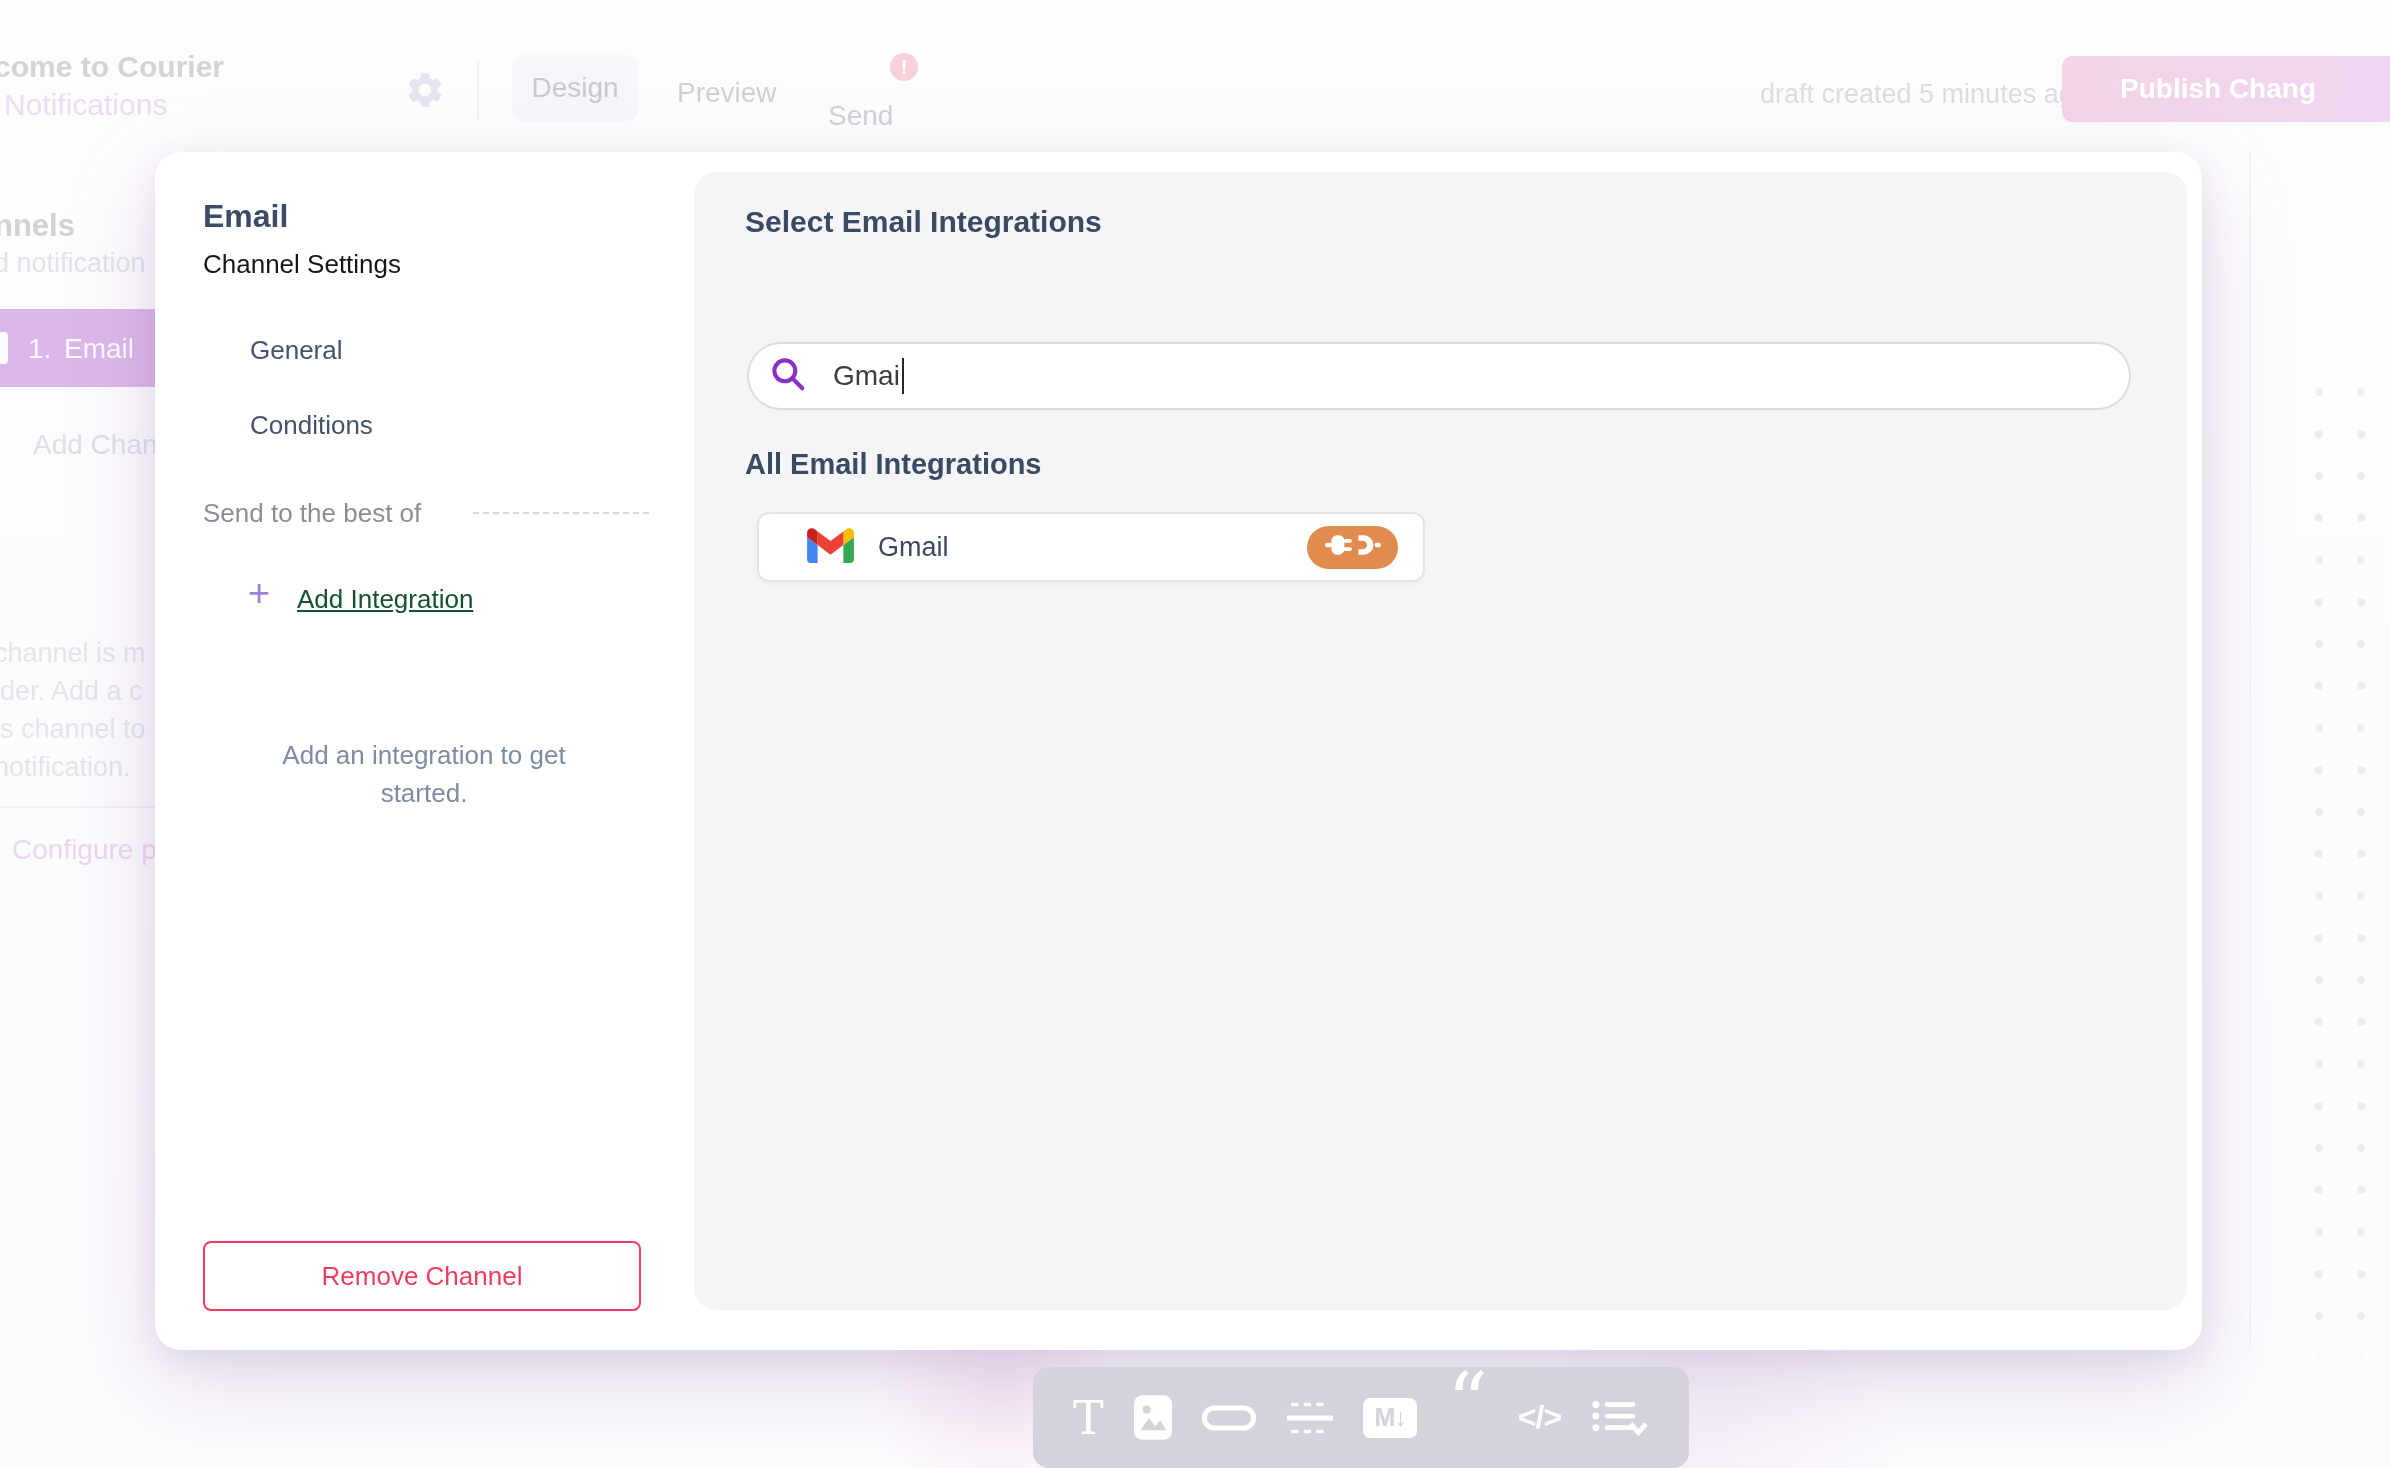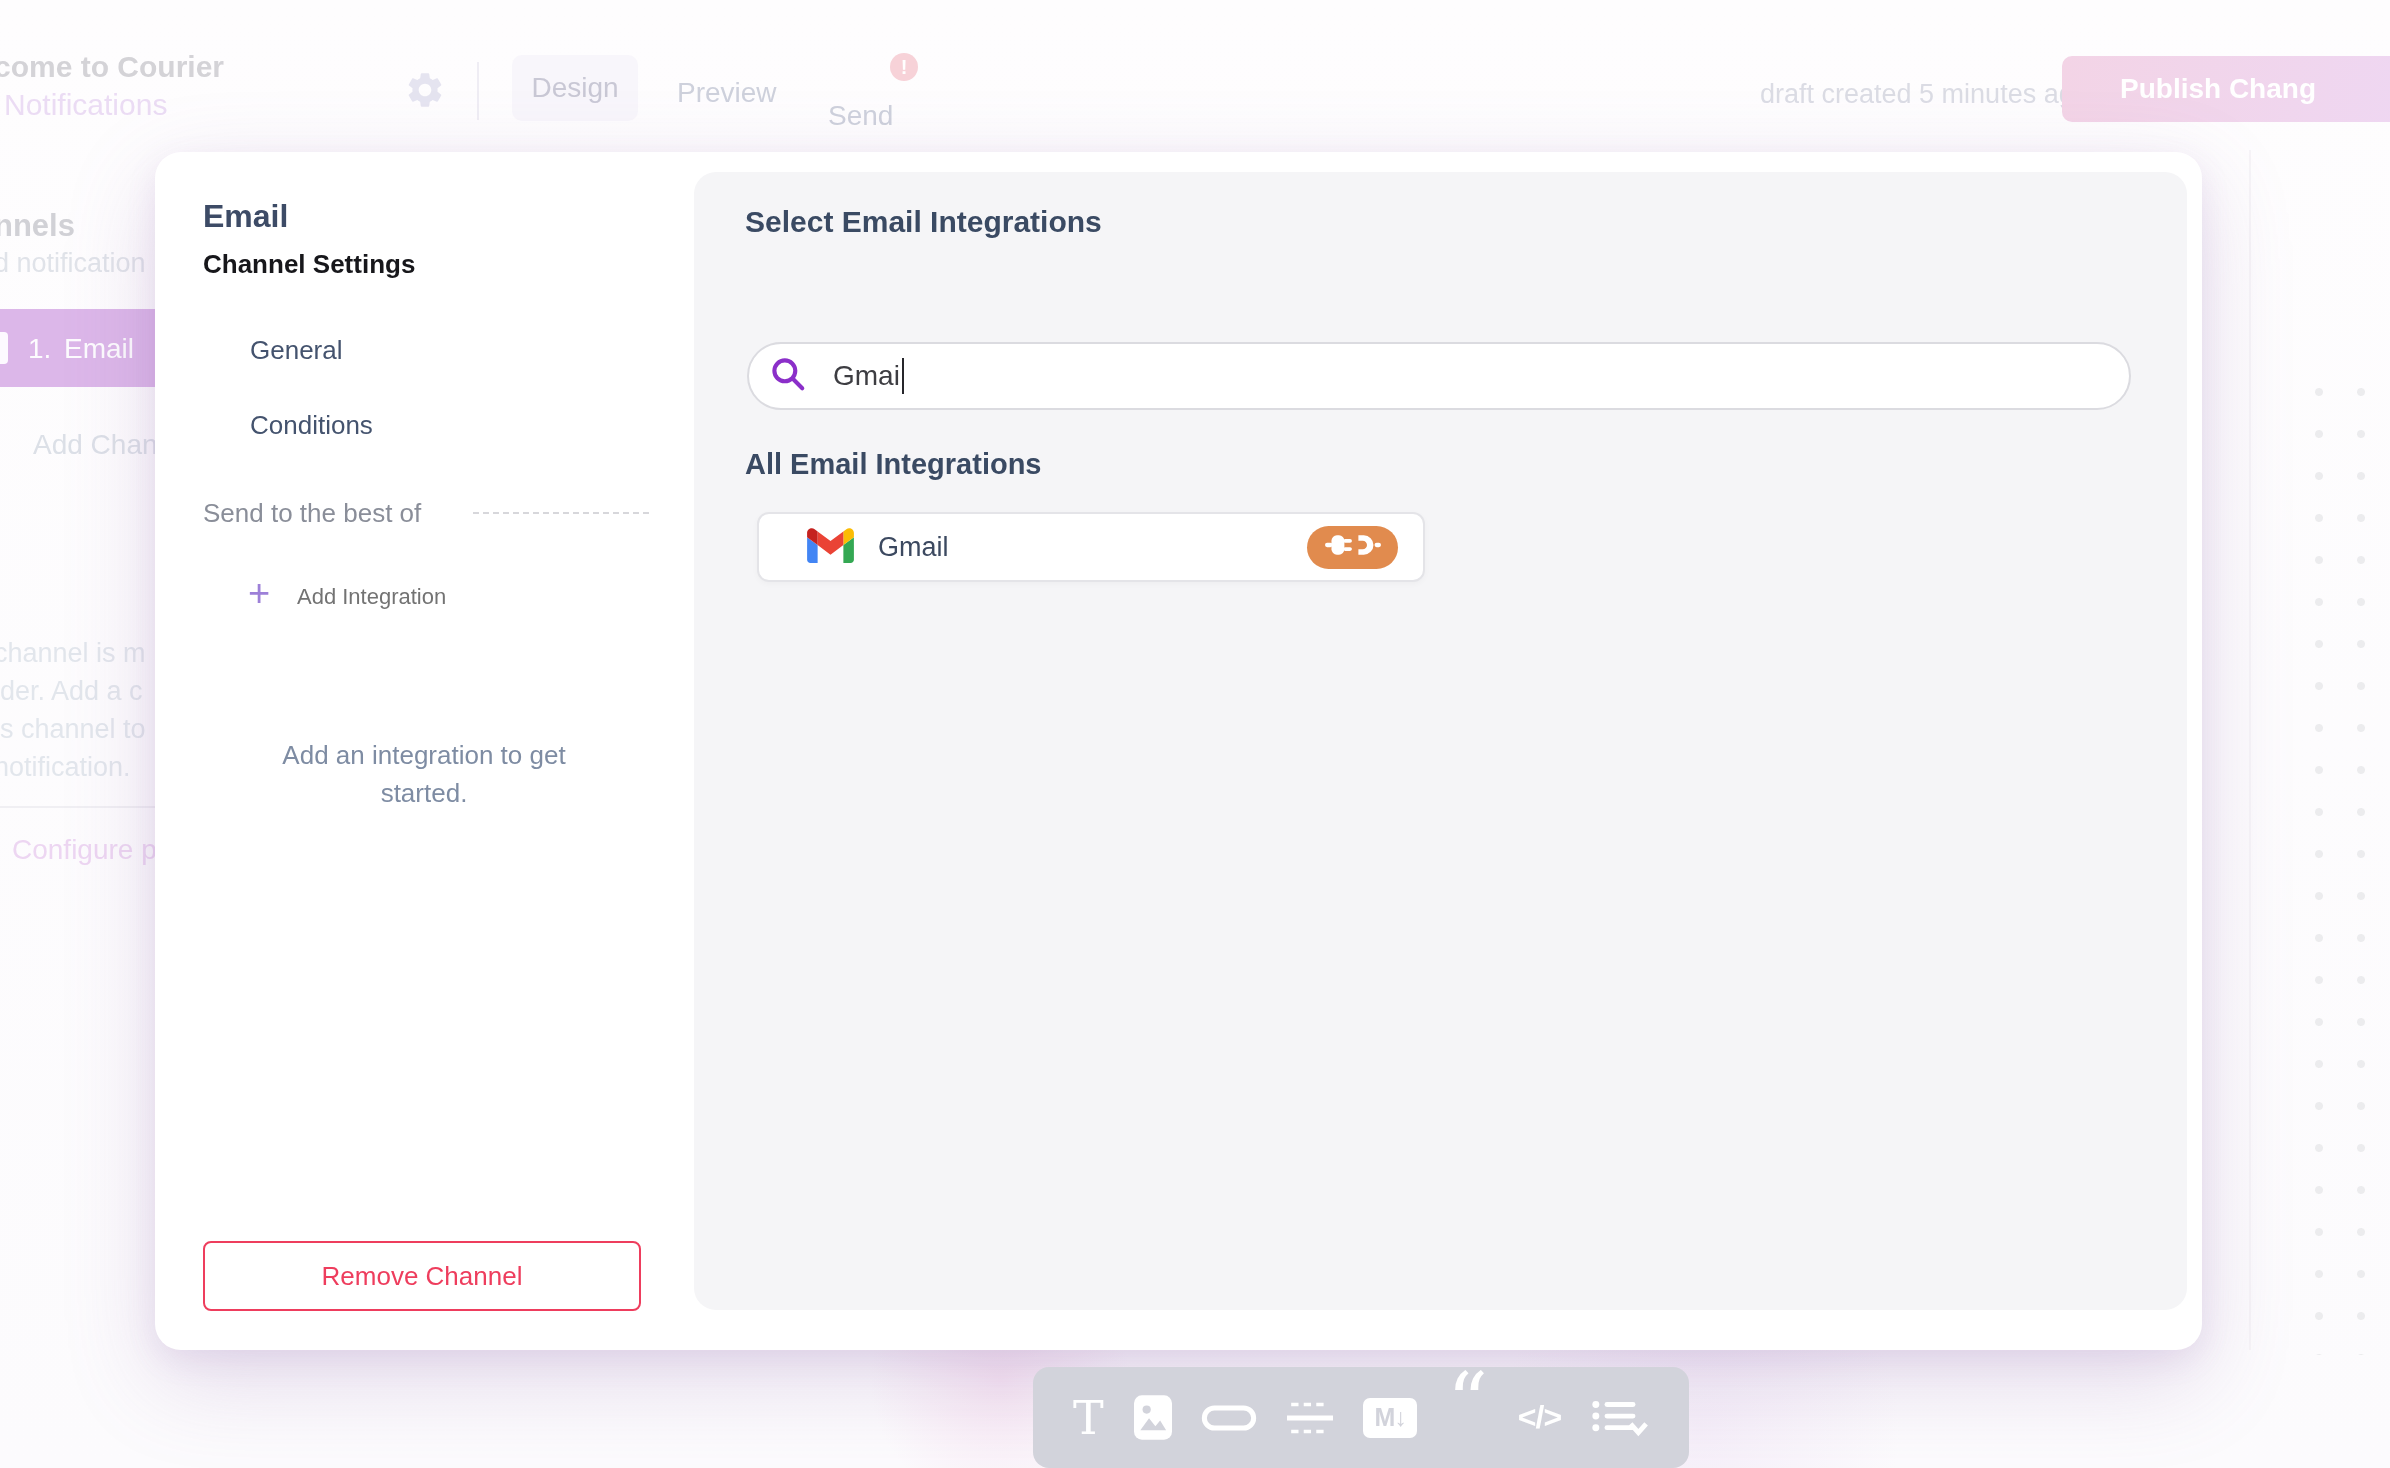--- a/index.html
+++ b/index.html
@@ -44,27 +44,27 @@
 
   .bg-vline { left:2249px; top:150px; width:2px; height:1200px; background:#f6f4f7; }
   .bg-dots { left:2282px; top:355px; width:108px; height:1000px;
     background-image:radial-gradient(circle,#ececee 3.5px, rgba(0,0,0,0) 4.5px);
     background-size:42px 42px; background-position:16px 16px; }
 
   
   .modal { left:155px; top:152px; width:2047px; height:1198px; background:#ffffff; border-radius:26px;
     box-shadow:0 30px 90px rgba(140,100,170,.22), 0 10px 30px rgba(150,110,180,.12); }
   .m-title { left:48px; top:46px; font-size:32px; font-weight:700; color:#3d4b66; }
-  .m-subtitle { left:48px; top:97px; font-size:26px; color:#17171b;font-weight:bold; }
+  .m-subtitle { left:48px; top:97px; font-size:26px; color:#17171b; }
   .m-nav-general { left:95px; top:183px; font-size:26px; color:#44536e; cursor:pointer; }
   .m-nav-conditions { left:95px; top:258px; font-size:26px; color:#44536e; cursor:pointer; }
   .m-sendbest { left:48px; top:346px; font-size:26px; color:#8a8e99; }
   .m-dashed { left:318px; top:360px; width:176px; height:0; border-top:2px dashed #d7d7db; }
   .m-plus { left:93px; top:420px; font-size:38px; color:#9d80d8; font-weight:400; }
-  .m-addint { left:142px; top:432px; font-size:22px; color:#737373; cursor:pointer; }
+  .m-addint { left:142px; top:432px; font-size:26px; color:#14532d; cursor:pointer;text-decoration:underline; }
   .m-hint { left:104px; top:584px; width:330px; text-align:center; font-size:26px; line-height:38px; color:#7e8ca3; }
   .m-remove { left:48px; top:1089px; width:438px; height:70px; border-radius:8px; border:2px solid #ee3d5d;
     background:#fff; color:#ee3d5d; font-size:26px; font-family:"Liberation Sans",sans-serif; cursor:pointer; }
 
   .rpanel { left:539px; top:20px; width:1493px; height:1138px; background:#f5f5f7; border-radius:22px; }
   .rp-heading { left:51px; top:33px; font-size:30px; font-weight:700; color:#3a4a63; }
   .rp-desc { left:51px; top:85px; width:1345px; font-size:26px; line-height:37px; color:#1a1a1e; }
   .rp-search { left:53px; top:170px; width:1384px; height:68px; border-radius:34px; background:#fff;
     border:2px solid #dbdbe0; display:flex; align-items:center; padding-left:20px; cursor:text; }
   .rp-search .val { margin-left:26px; font-size:28px; color:#3d3d42; }

